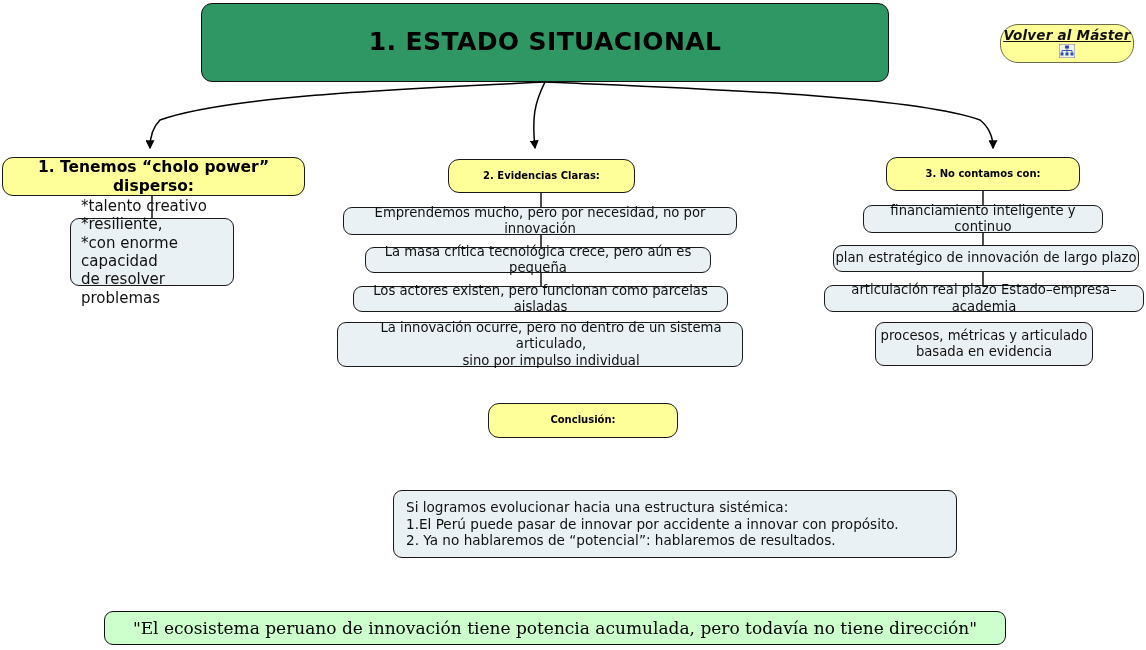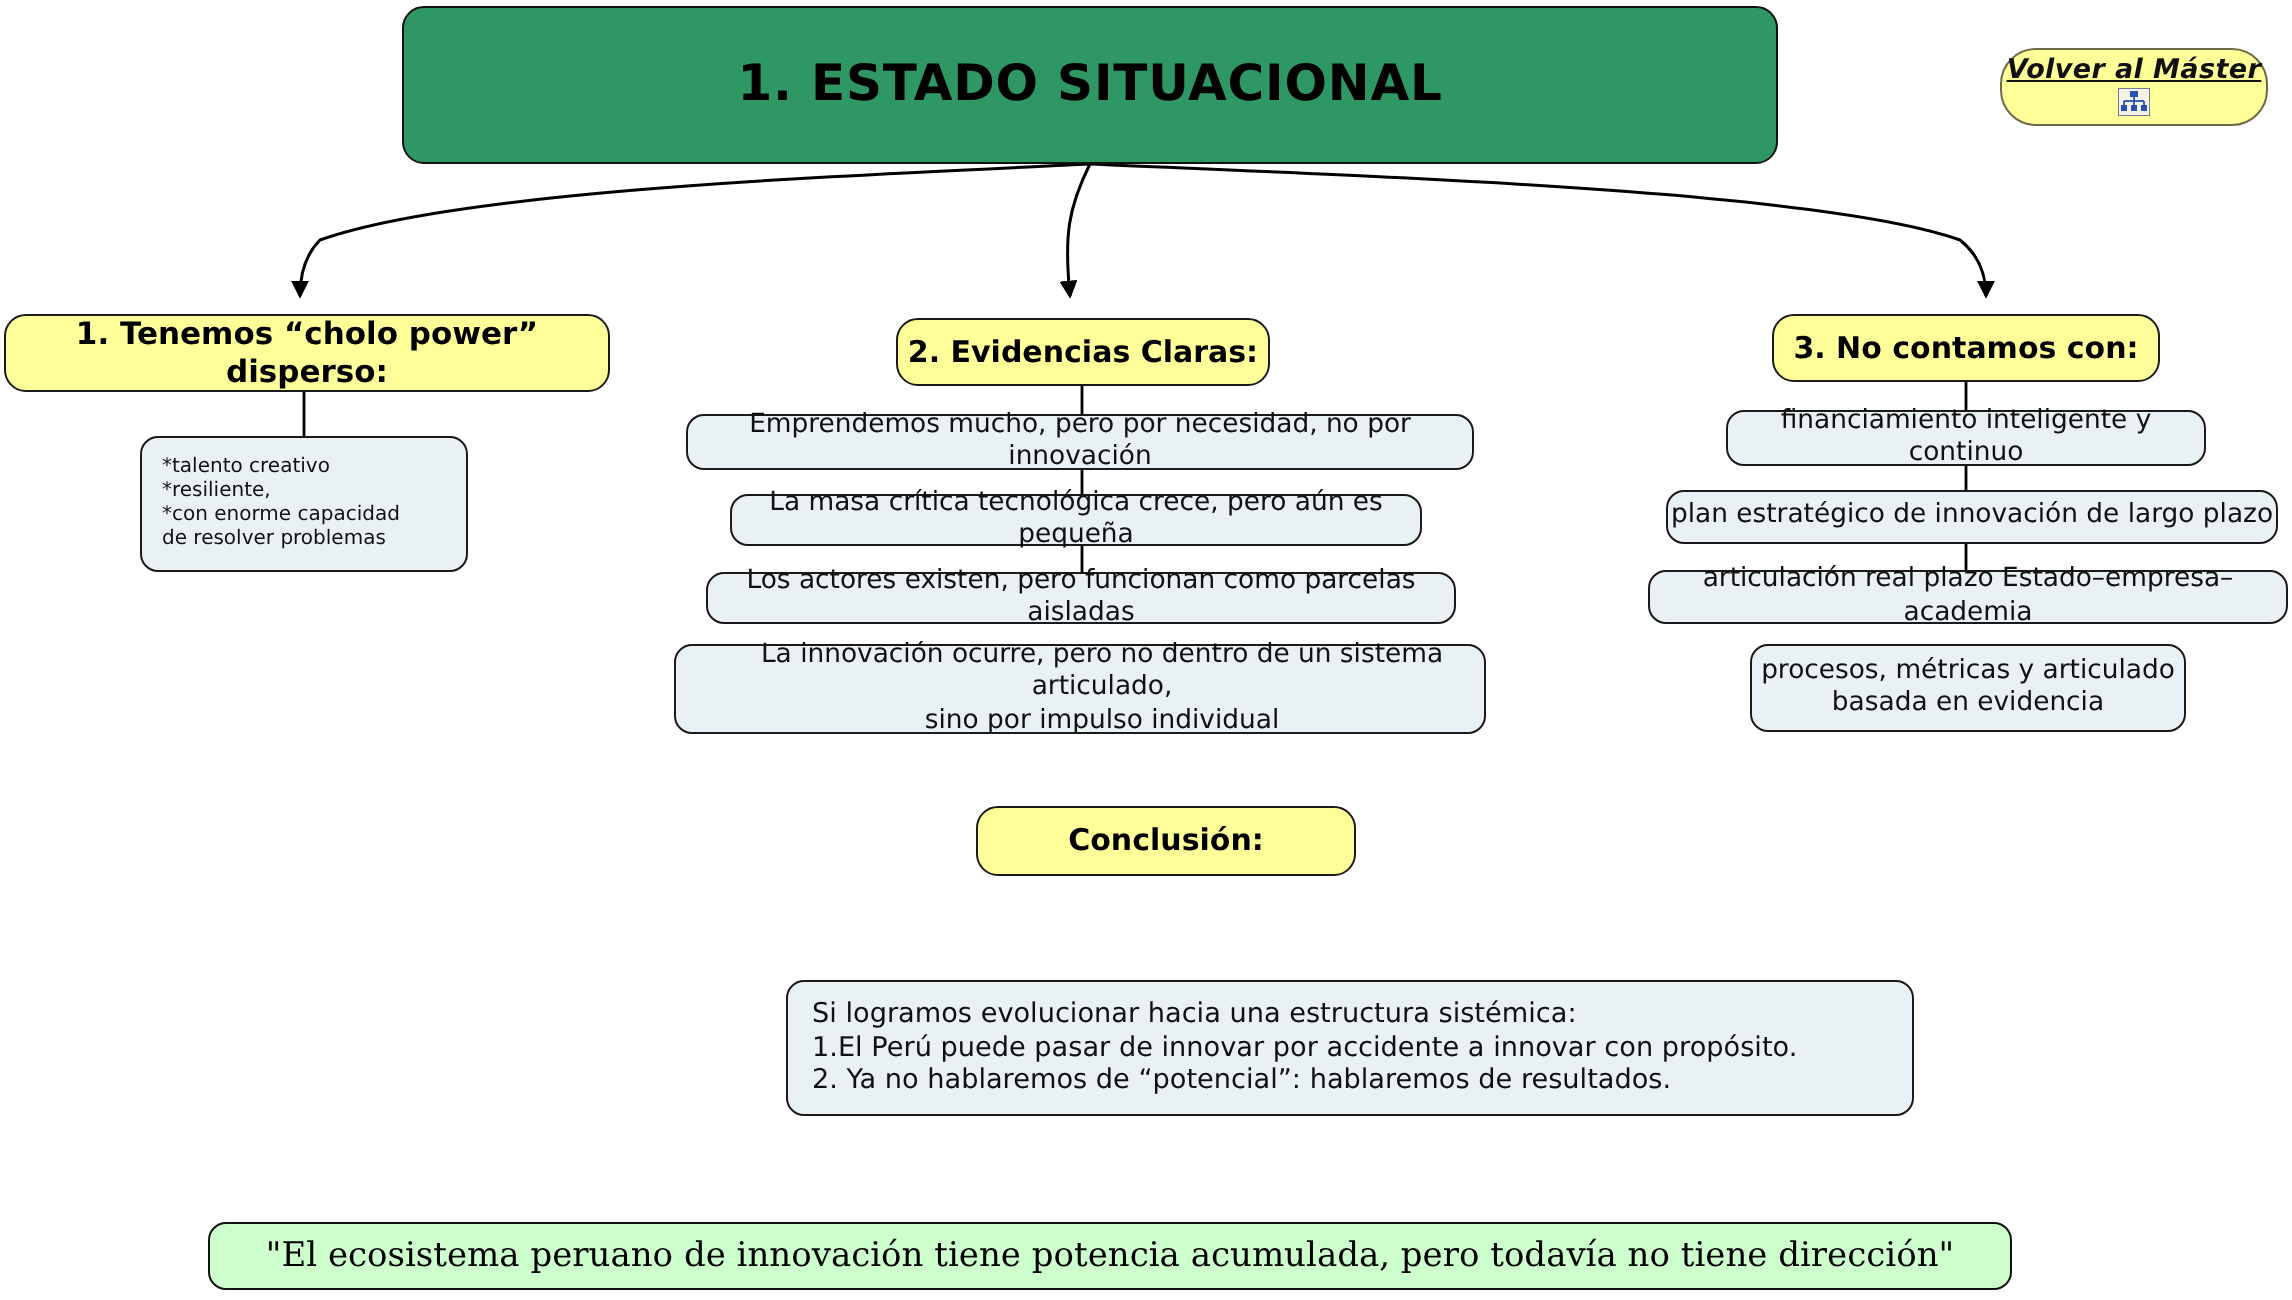--- a/index.html
+++ b/index.html
@@ -55,21 +55,21 @@
     border-radius: 11px;
     border: 1.6px solid #111111;
     font-family: "DejaVu Sans", sans-serif;
   }
 
   
   .yellow-node {
     background: #ffff99;
     color: #000000;
     font-weight: bold;
-    font-size: 15px;
+    font-size: 10px;
     border-radius: 11px;
   }
 
   
   .info-node {
     background: #eaf1f4;
     color: #111111;
     font-size: 13.2px;
     border-radius: 9px;
     font-weight: normal;
@@ -163,21 +163,21 @@
         <line x1="13" y1="6.5" x2="13" y2="8.5" stroke="#2b4fb0" stroke-width="0.9"></line>
         <rect x="1.5" y="8.5" width="3" height="3" fill="#2b4fb0"></rect>
         <rect x="6.5" y="8.5" width="3" height="3" fill="#2b4fb0"></rect>
         <rect x="11.5" y="8.5" width="3" height="3" fill="#2b4fb0"></rect>
       </svg>
     </span>
   </div>
 
   <div class="node yellow-node" style="left:2px; top:157px; width:303px; height:39px; font-size:15.5px;">1. Tenemos “cholo power” disperso:</div>
 
-  <div class="node info-node left-align" style="left:70px; top:218px; width:164px; height:68px; font-size:10px; text-align:left;">*talento creativo
+  <div class="node info-node left-align" style="left:70px; top:218px; width:164px; height:68px; font-size:15px; text-align:left;">*talento creativo
 *resiliente,
 *con enorme capacidad
 de resolver problemas</div>
 
   <div class="node yellow-node" style="left:448px; top:159px; width:187px; height:34px;">2. Evidencias Claras:</div>
 
   <div class="node info-node" style="left:343px; top:207px; width:394px; height:28px;">Emprendemos mucho, pero por necesidad, no por innovación</div>
 
   <div class="node info-node" style="left:365px; top:247px; width:346px; height:26px;">La masa crítica tecnológica crece, pero aún es pequeña</div>
 

